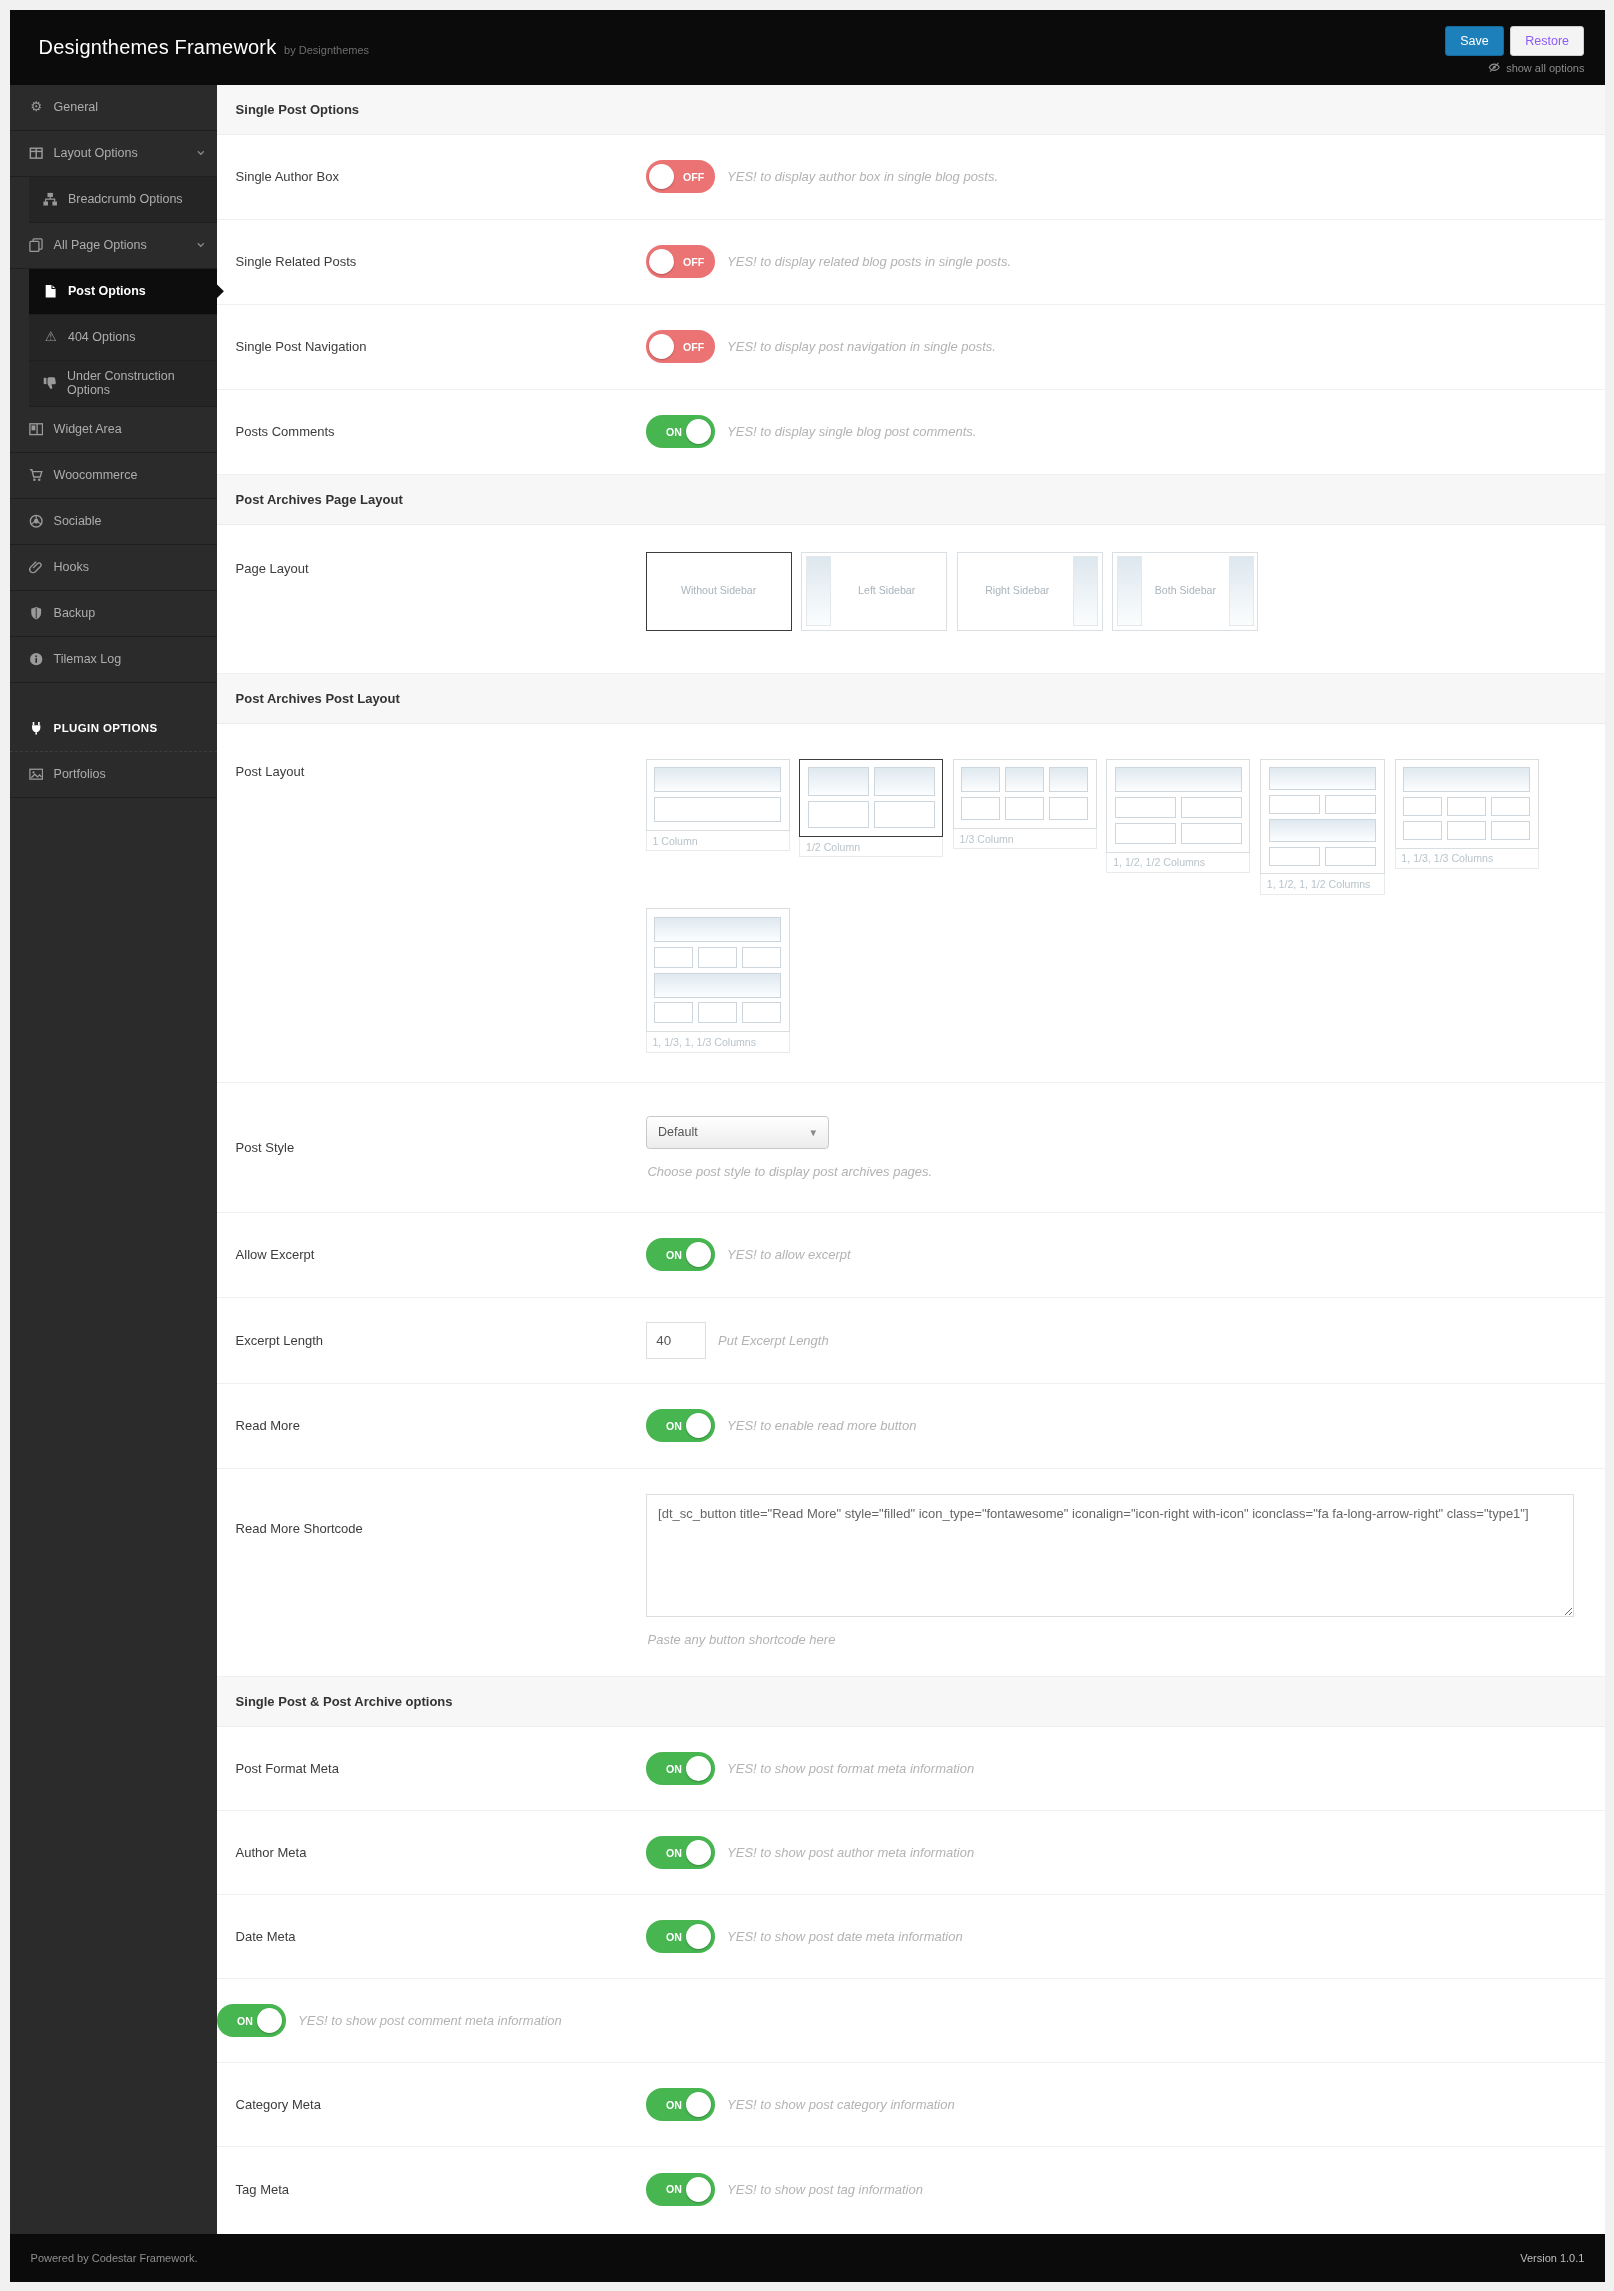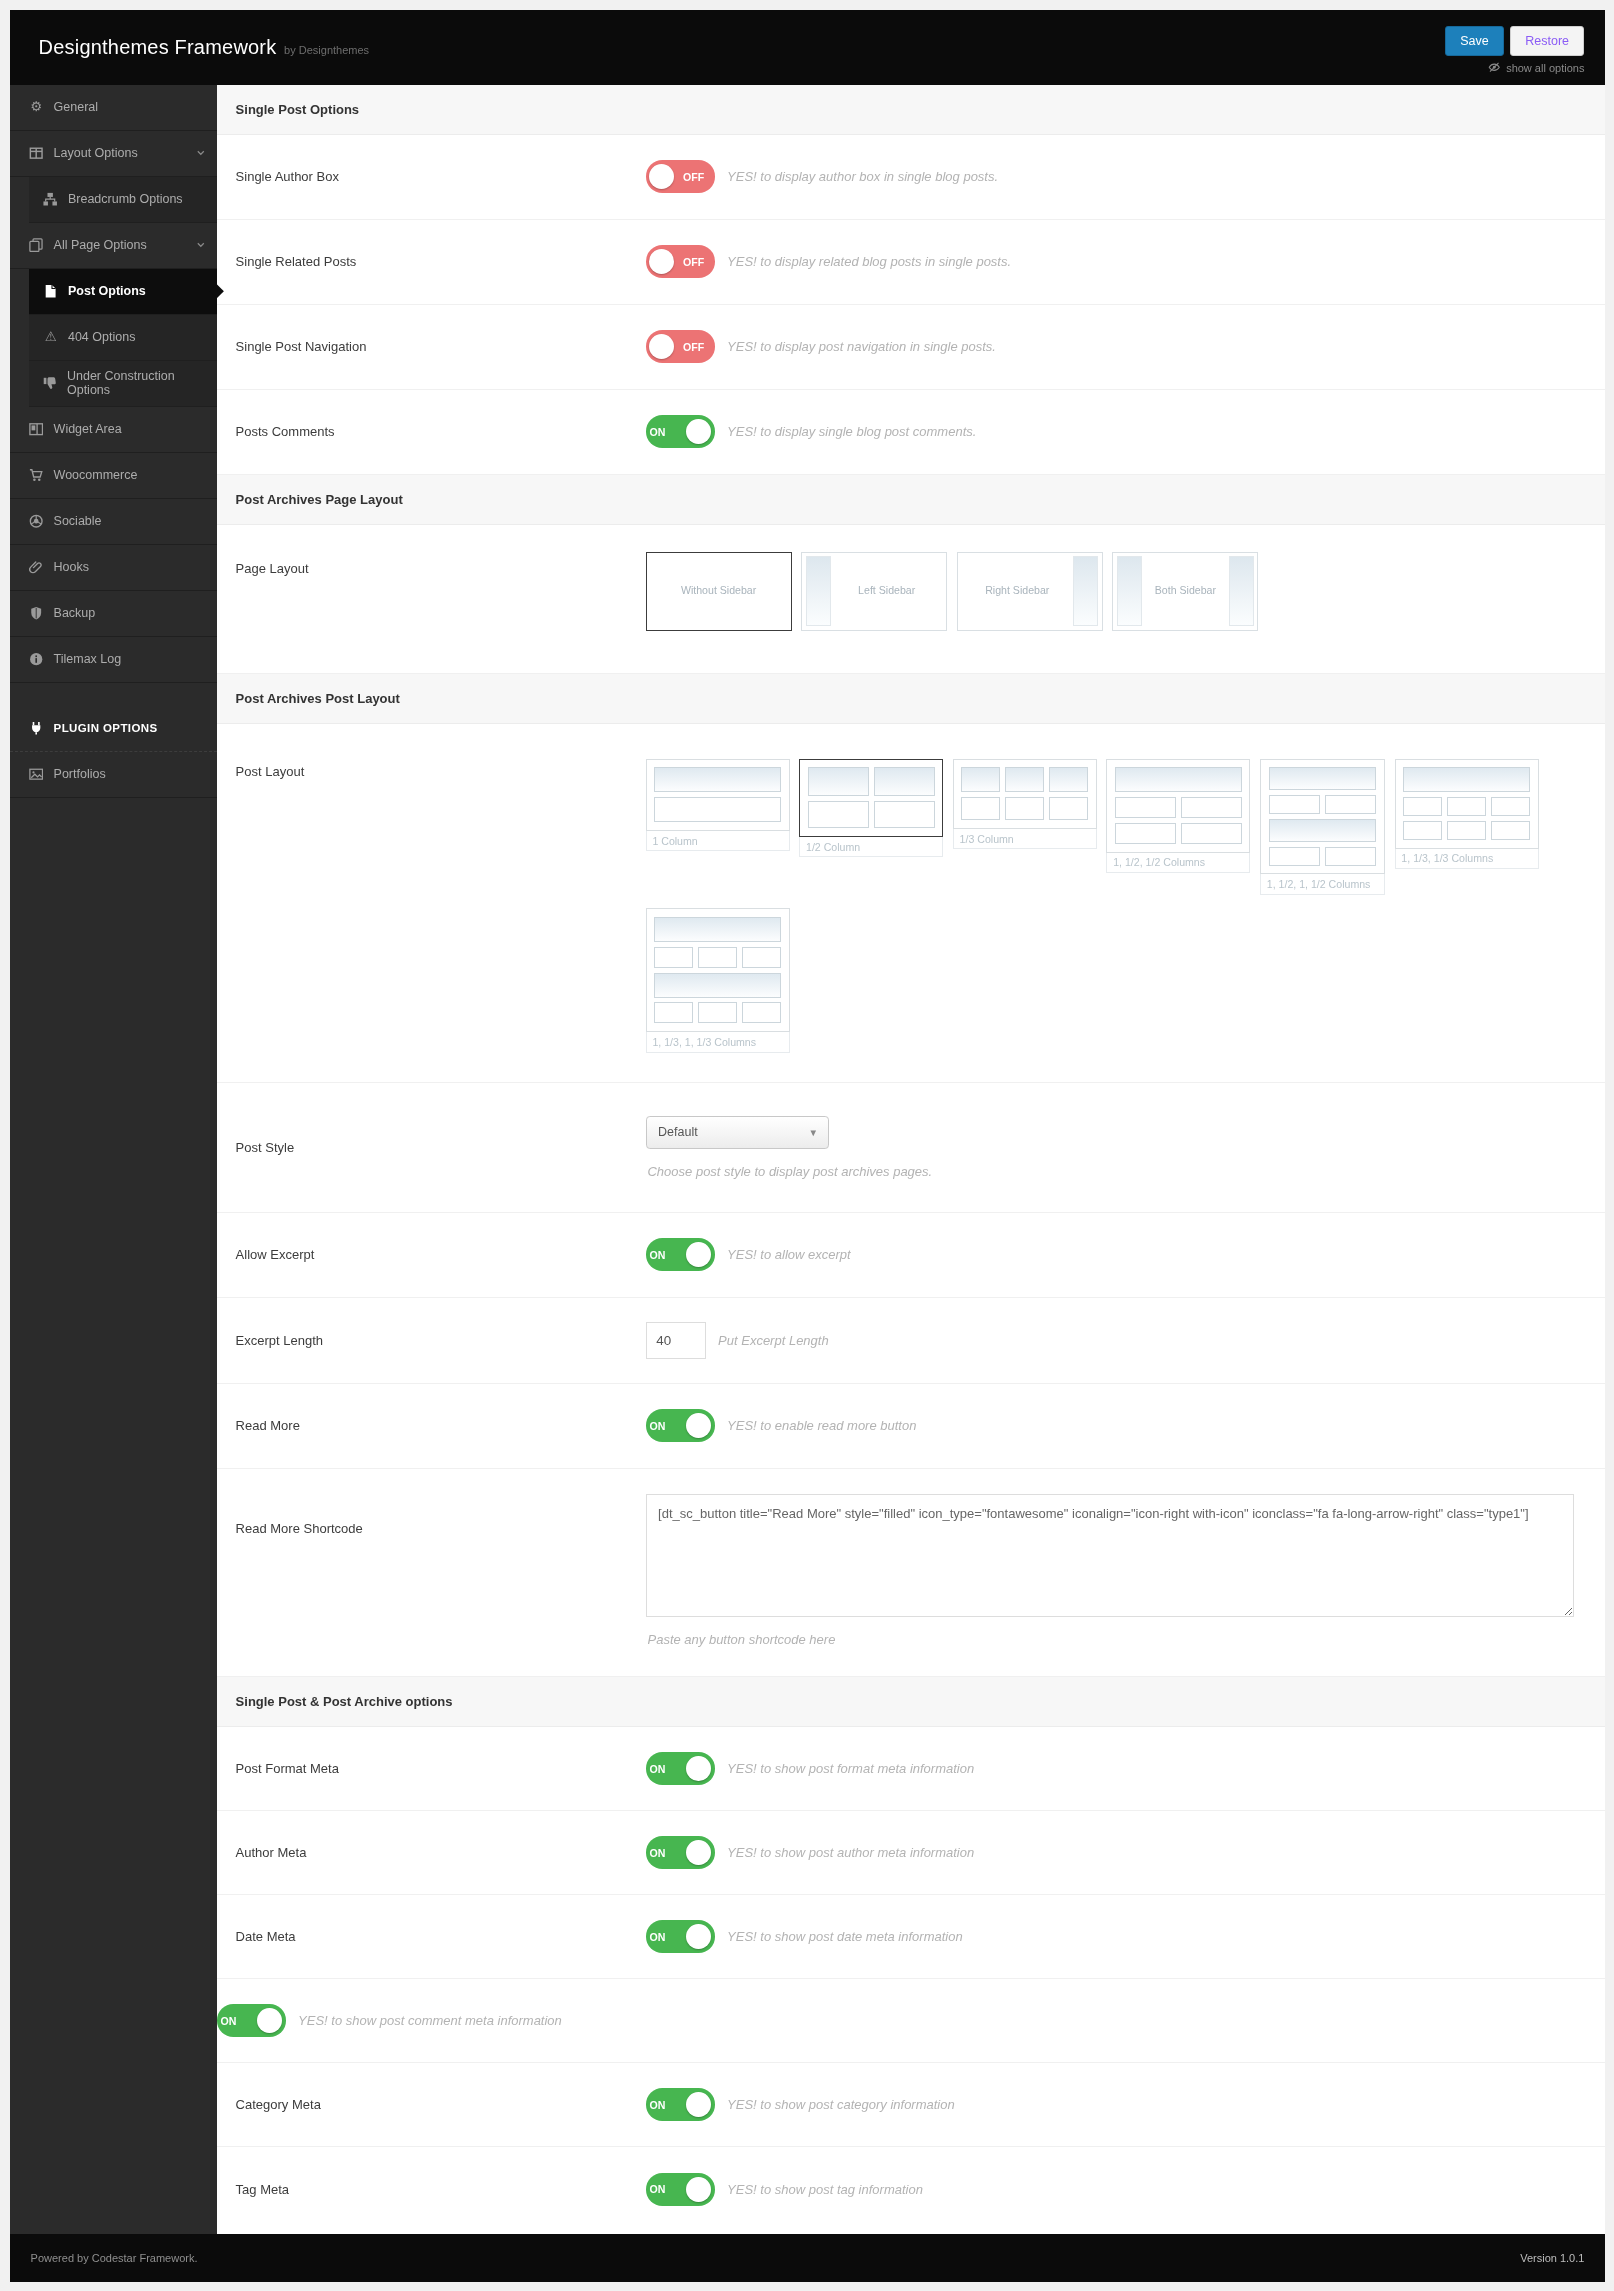--- a/index.html
+++ b/index.html
@@ -47,21 +47,21 @@
 
   .toggle-row { min-height:85px; }
   .meta-row { min-height:84px; }
 
   
   .toggle { width:69px; height:33px; border-radius:16.3px; display:flex; align-items:center; cursor:pointer; flex-shrink:0; font-size:10.6px; font-weight:bold; color:#fff; }
   .toggle .knob { width:25px; height:25px; border-radius:50%; background:#fff; box-shadow:0 1px 1.9px rgba(0,0,0,.25); }
   .toggle.off { background:#ec7374; padding:0 3.8px; }
   .toggle.off .txt { margin-left:8.6px; }
   .toggle.on  { background:#47b650; padding:0 3.8px; justify-content:flex-end; }
-  .toggle.on .txt { margin-right:21px; }
+  .toggle.on .txt { margin-right:4px; }
 
   
   .select { width:183px; height:33px; border:1px solid #c8c8c8; border-radius:3.8px; background:linear-gradient(180deg,#ffffff,#ececec); display:flex; align-items:center; padding:0 9.6px 0 11.5px; font-size:12.5px; color:#555; cursor:pointer; }
   .select .caret { margin-left:auto; color:#888; font-size:9.6px; }
   .num-input { width:60px; height:37px; border:1px solid #ddd; padding:0 9.6px; font-size:13.4px; color:#555; font-family:inherit; }
   .shortcode-area { width:100%; height:123px; border:1px solid #ddd; resize:both; padding:8.6px 11.5px; font-family:inherit; font-size:13px; color:#666; line-height:1.7; }
 
   
   .pl-row { min-height:149px; padding:27px 0; }
   .thumbs { display:flex; gap:9.6px; flex-wrap:wrap; align-items:flex-start; row-gap:13.4px; }

